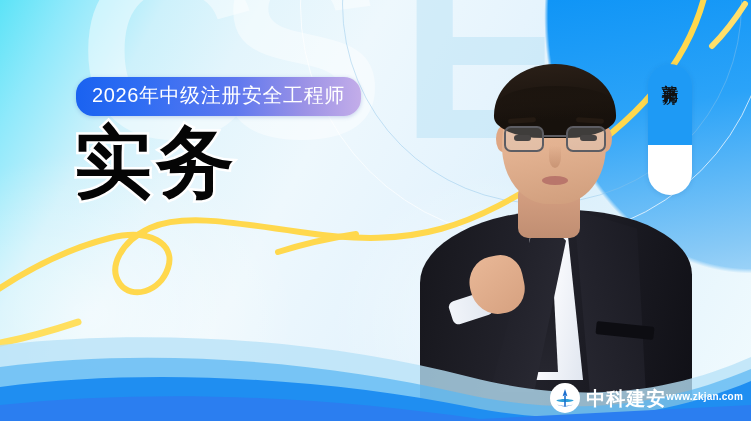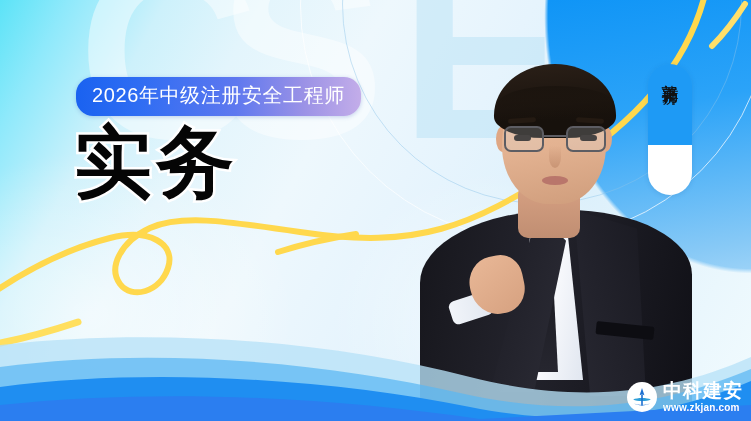--- a/index.html
+++ b/index.html
@@ -237,21 +237,21 @@
   .logo{
     position:absolute; right:8px; bottom:8px;
     display:flex; align-items:center; gap:6px;
   }
   .logo-mark{
     width:30px; height:30px; border-radius:50%;
     background:#ffffff;
     display:flex; align-items:center; justify-content:center;
     flex:none;
   }
-  .logo-text{ display:flex; flex-direction:column; line-height:1; }
+  .logo-text{ display:flex; line-height:1; }
   .logo-cn{
     font-size:19px; font-weight:700; color:#ffffff; letter-spacing:1px;
   }
   .logo-url{
     font-size:10px; font-weight:700; color:#ffffff; letter-spacing:.2px; margin-top:3px;
   }
 </style>
 </head>
 <body>
 

